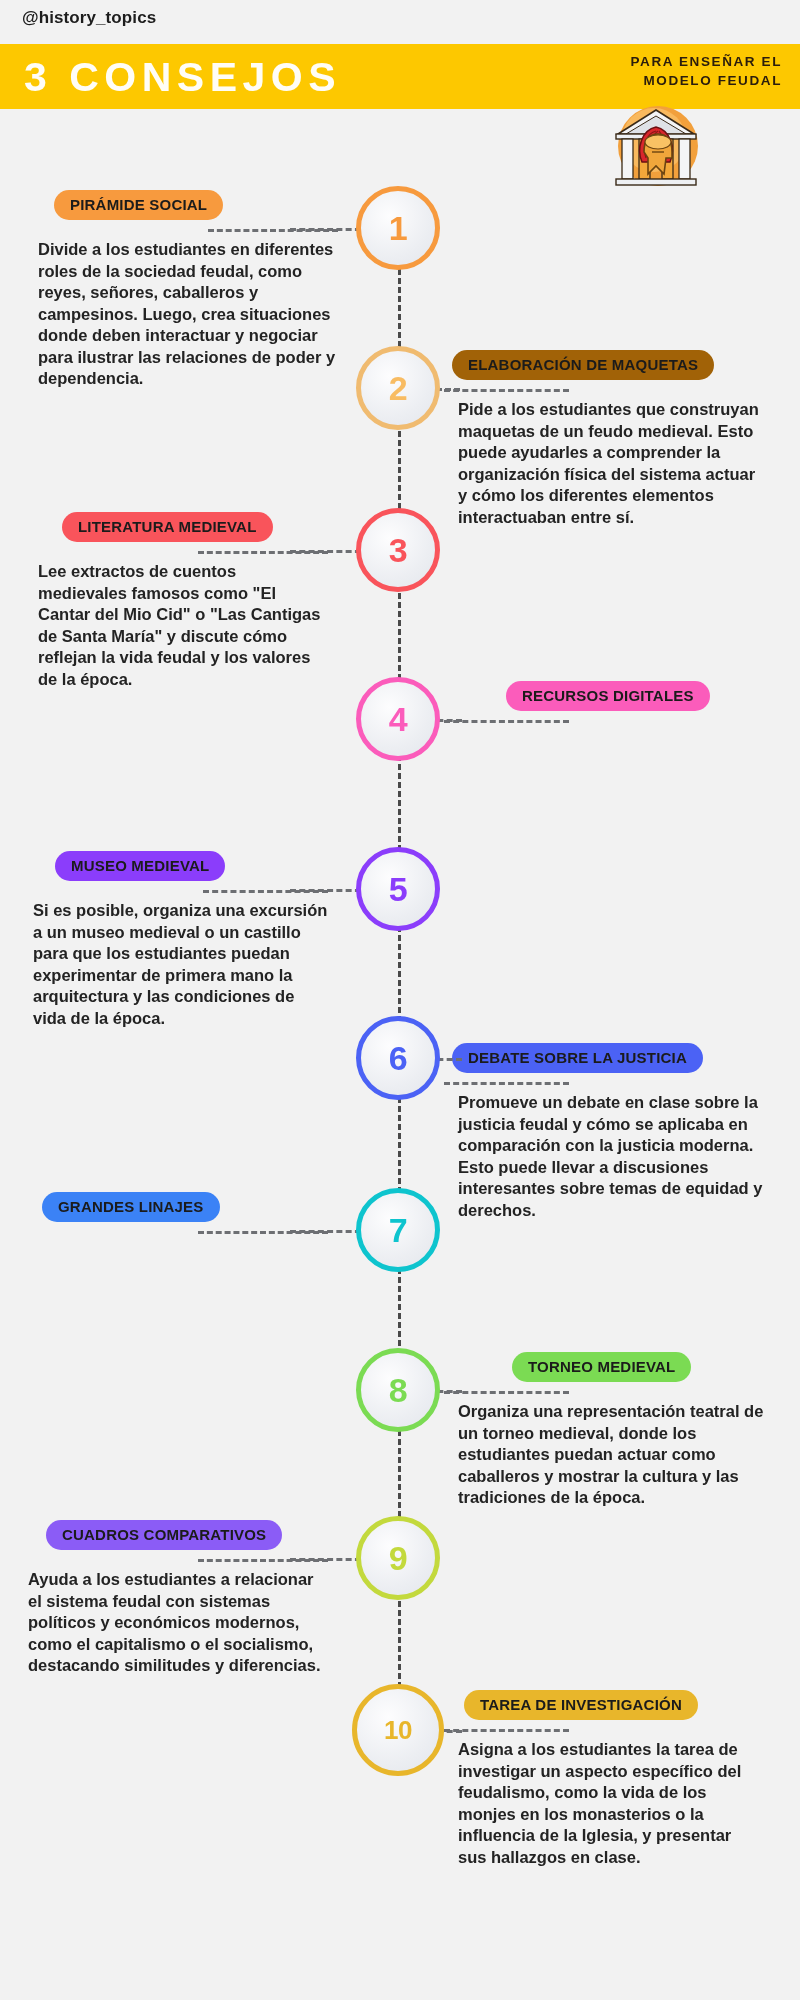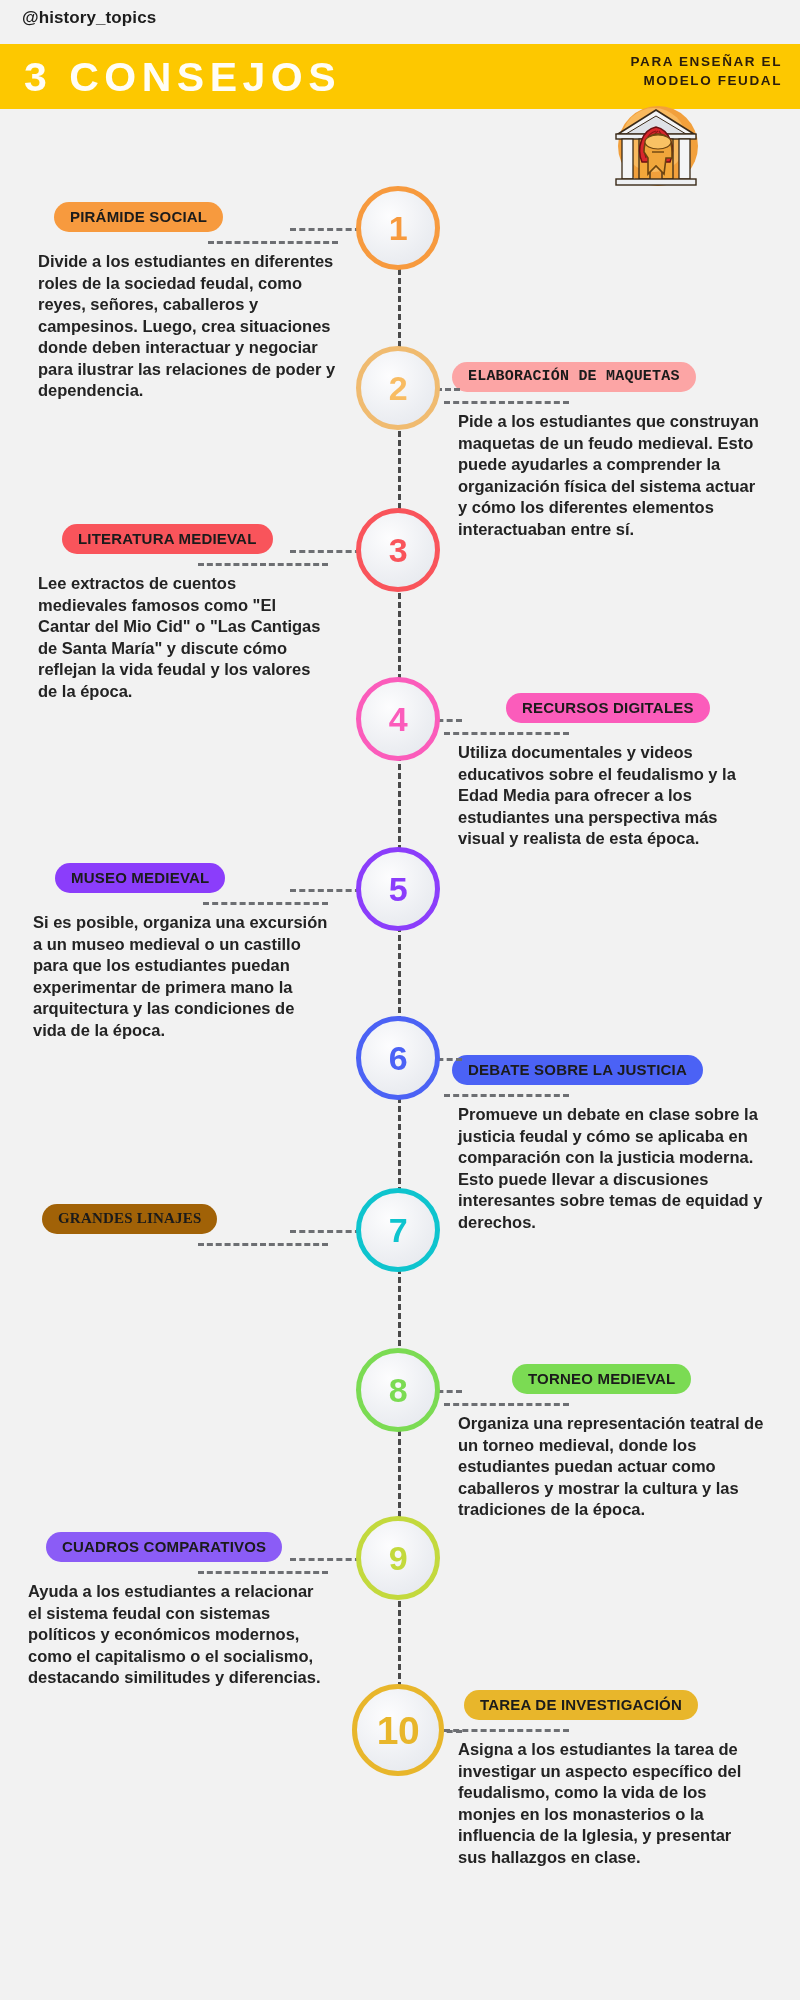--- a/index.html
+++ b/index.html
@@ -86,23 +86,23 @@
     justify-content: center;
     z-index: 4;
   }
   .marker .num {
     font-size: 34px;
     font-weight: 800;
     line-height: 1;
     letter-spacing: -.5px;
   }
   .marker.big { width: 92px; height: 92px; }
-  .marker.big .num { font-size: 39px; }
-
-  .panel { position: absolute; top: 16px; }
+  .marker.big .num { font-size: 26px; }
+
+  .panel { position: absolute; top: 4px; }
   .panel.left  { right: 0; text-align: left; }
   .panel.right { left: 0;  text-align: left; }
 
   .badge {
     display: inline-block;
     padding: 6px 16px 7px;
     border-radius: 20px;
     font-size: 15px;
     font-weight: 800;
     letter-spacing: .2px;
@@ -182,21 +182,21 @@
     <div class="body-text">Divide a los estudiantes en diferentes roles de la sociedad feudal, como reyes, señores, caballeros y campesinos. Luego, crea situaciones donde deben interactuar y negociar para ilustrar las relaciones de poder y dependencia.</div>
   </div>
 </div>
 
 <div class="tip" style="top:346px;">
   <div class="stub" style="left:400px;top:42px;width:60px;"></div>
   <div class="marker" style="left:356px;border:5px solid #f0bb70;">
     <span class="num" style="color:#f8bc63;">2</span>
   </div>
   <div class="panel right" style="left:444px;width:320px;">
-    <div class="badge" style="background:#fca5a5;margin-left:8px;font-family:Liberation Mono, monospace;">ELABORACIÓN DE MAQUETAS</div>
+    <div class="badge" style="background:#a16207;margin-left:8px;">ELABORACIÓN DE MAQUETAS</div>
     <div class="dash" style="width:125px;"></div>
     <div class="body-text" style="padding-left:14px;">Pide a los estudiantes que construyan maquetas de un feudo medieval. Esto puede ayudarles a comprender la organización física del sistema actuar y cómo los diferentes elementos interactuaban entre sí.</div>
   </div>
 </div>
 
 <div class="tip" style="top:508px;">
   <div class="stub" style="left:290px;top:42px;width:108px;"></div>
   <div class="marker" style="left:356px;border:5px solid #f9545b;">
     <span class="num" style="color:#f9545b;">3</span>
   </div>
@@ -208,21 +208,20 @@
 </div>
 
 <div class="tip" style="top:677px;">
   <div class="stub" style="left:400px;top:42px;width:62px;"></div>
   <div class="marker" style="left:356px;border:5px solid #fb5cbb;">
     <span class="num" style="color:#fb5cbb;">4</span>
   </div>
   <div class="panel right" style="left:444px;width:320px;">
     <div class="badge" style="background:#fb5cbb;margin-left:62px;">RECURSOS DIGITALES</div>
     <div class="dash" style="width:125px;"></div>
-    <div class="body-text" style="padding-left:14px;">Utiliza documentales y videos educativos sobre el feudalismo y la Edad Media para ofrecer a los estudiantes una perspectiva más visual y realista de esta época.</div>
   </div>
 </div>
 
 <div class="tip" style="top:847px;">
   <div class="stub" style="left:290px;top:42px;width:108px;"></div>
   <div class="marker" style="left:356px;border:5px solid #8b3dfb;">
     <span class="num" style="color:#8b3dfb;">5</span>
   </div>
   <div class="panel left" style="right:472px;width:295px;">
     <div class="badge" style="background:#8b3dfb;margin-left:22px;">MUSEO MEDIEVAL</div>
@@ -242,21 +241,21 @@
     <div class="body-text" style="padding-left:14px;">Promueve un debate en clase sobre la justicia feudal y cómo se aplicaba en comparación con la justicia moderna. Esto puede llevar a discusiones interesantes sobre temas de equidad y derechos.</div>
   </div>
 </div>
 
 <div class="tip" style="top:1188px;">
   <div class="stub" style="left:290px;top:42px;width:108px;"></div>
   <div class="marker" style="left:356px;border:5px solid #0ec4ce;">
     <span class="num" style="color:#0ec4ce;">7</span>
   </div>
   <div class="panel left" style="right:472px;width:290px;">
-    <div class="badge" style="background:#a16207;margin-left:4px;font-family:Liberation Serif, serif;">GRANDES LINAJES</div>
+    <div class="badge" style="background:#3b82f6;margin-left:4px;">GRANDES LINAJES</div>
     <div class="dash" style="margin-left:160px;"></div>
   </div>
 </div>
 
 <div class="tip" style="top:1348px;">
   <div class="stub" style="left:400px;top:42px;width:62px;"></div>
   <div class="marker" style="left:356px;border:5px solid #7bdb53;">
     <span class="num" style="color:#7bdb53;">8</span>
   </div>
   <div class="panel right" style="left:444px;width:320px;">

